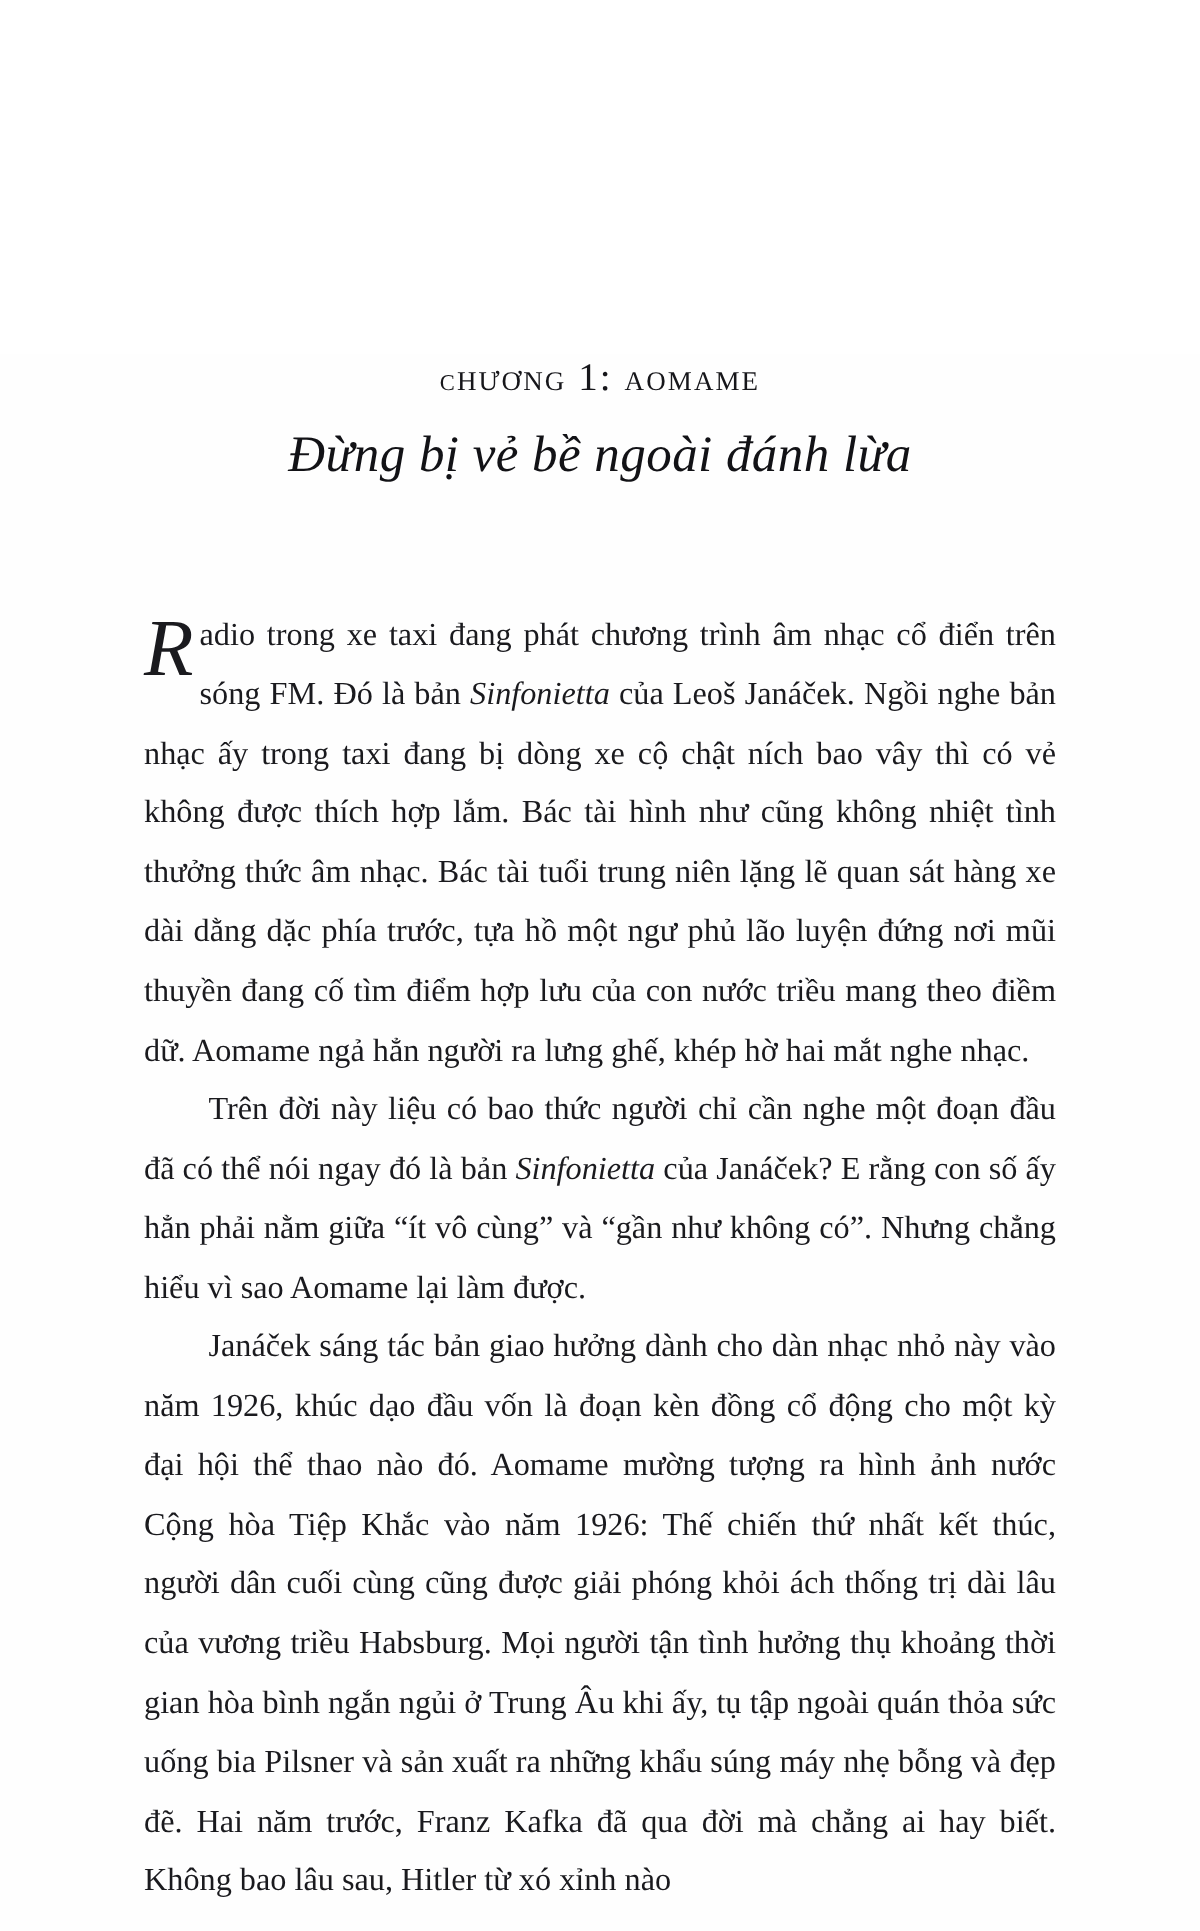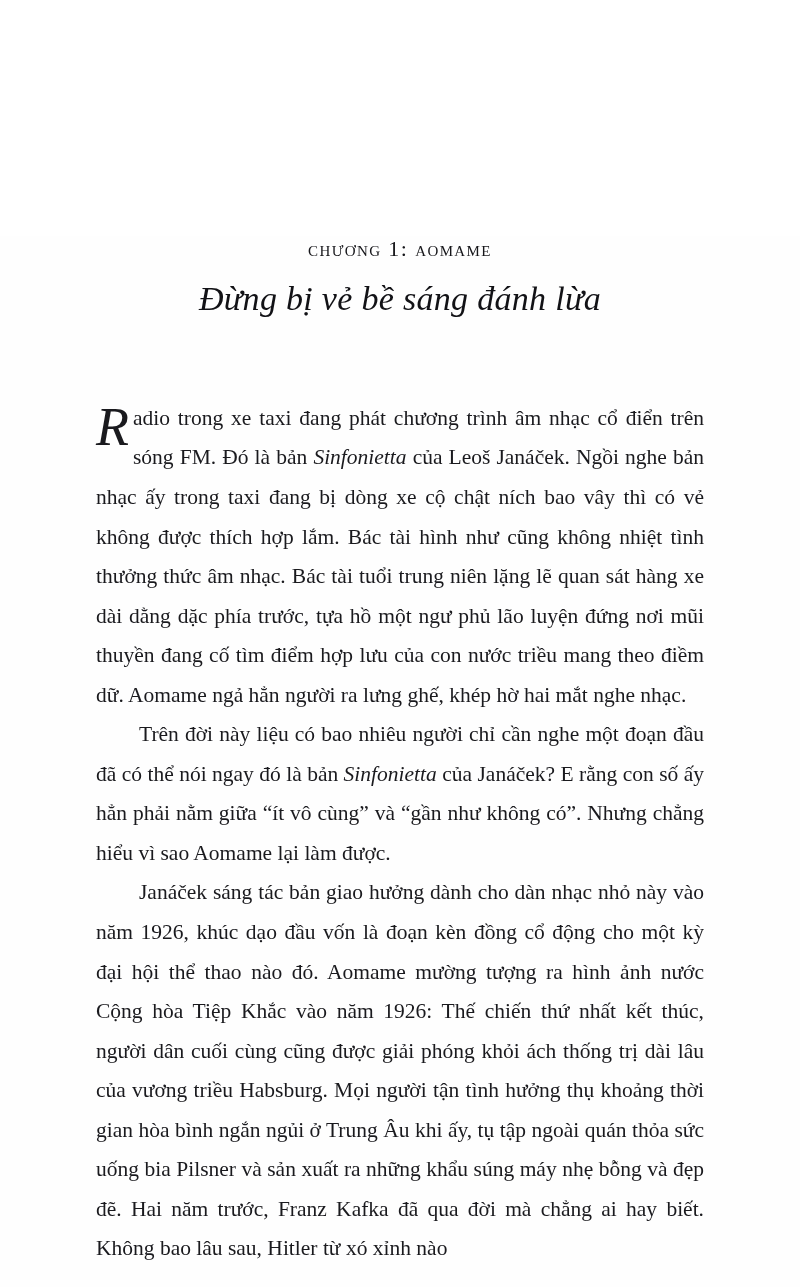--- a/index.html
+++ b/index.html
@@ -20,21 +20,21 @@
     height: 1287px;
     background: #fefefe;
     box-sizing: border-box;
     padding: 0 96px;
   }
   .chapter-head {
     margin-top: 236px;
     text-align: center;
   }
   .chapter-label {
-    font-size: 22px;
+    font-size: 26px;
     letter-spacing: 1.4px;
     font-variant: small-caps;
     text-transform: lowercase;
     color: #16161a;
     line-height: 1.2;
     text-align: center;
   }
   .chapter-label::first-letter {
     font-size: 22px;
   }
@@ -76,22 +76,22 @@
     margin-top: 28px;
   }
 </style>
 </head>
 <body>
 
 <div class="page">
 
   <div class="chapter-head">
     <div class="chapter-label">Chương 1: Aomame</div>
-    <div class="chapter-title">Đừng bị vẻ bề sáng đánh lừa</div>
+    <div class="chapter-title">Đừng bị vẻ bề ngoài đánh lừa</div>
   </div>
 
   <div class="body" id="body">
       <p><span class="dropcap">R</span><span>adio trong xe taxi đang phát chương trình âm nhạc cổ điển trên sóng FM. Đó là bản </span><span class="it">Sinfonietta</span><span> của Leoš Janáček. Ngồi nghe bản nhạc ấy trong taxi đang bị dòng xe cộ chật ních bao vây thì có vẻ không được thích hợp lắm. Bác tài hình như cũng không nhiệt tình thưởng thức âm nhạc. Bác tài tuổi trung niên lặng lẽ quan sát hàng xe dài dằng dặc phía trước, tựa hồ một ngư phủ lão luyện đứng nơi mũi thuyền đang cố tìm điểm hợp lưu của con nước triều mang theo điềm dữ. Aomame ngả hẳn người ra lưng ghế, khép hờ hai mắt nghe nhạc.</span></p>
-      <p><span>Trên đời này liệu có bao nhiêu người chỉ cần nghe một đoạn đầu đã có thể nói ngay đó là bản </span><span class="it">Sinfonietta</span><span> của Janáček? E rằng con số ấy hẳn phải nằm giữa “ít vô cùng” và “gần như không có”. Nhưng chẳng hiểu vì sao Aomame lại làm được.</span></p>
+      <p><span>Trên đời này liệu có bao thức người chỉ cần nghe một đoạn đầu đã có thể nói ngay đó là bản </span><span class="it">Sinfonietta</span><span> của Janáček? E rằng con số ấy hẳn phải nằm giữa “ít vô cùng” và “gần như không có”. Nhưng chẳng hiểu vì sao Aomame lại làm được.</span></p>
       <p><span>Janáček sáng tác bản giao hưởng dành cho dàn nhạc nhỏ này vào năm 1926, khúc dạo đầu vốn là đoạn kèn đồng cổ động cho một kỳ đại hội thể thao nào đó. Aomame mường tượng ra hình ảnh nước Cộng hòa Tiệp Khắc vào năm 1926: Thế chiến thứ nhất kết thúc, người dân cuối cùng cũng được giải phóng khỏi ách thống trị dài lâu của vương triều Habsburg. Mọi người tận tình hưởng thụ khoảng thời gian hòa bình ngắn ngủi ở Trung Âu khi ấy, tụ tập ngoài quán thỏa sức uống bia Pilsner và sản xuất ra những khẩu súng máy nhẹ bỗng và đẹp đẽ. Hai năm trước, Franz Kafka đã qua đời mà chẳng ai hay biết. Không bao lâu sau, Hitler từ xó xỉnh nào</span></p>
     </div>
 
 </div>
 
 </body></html>

